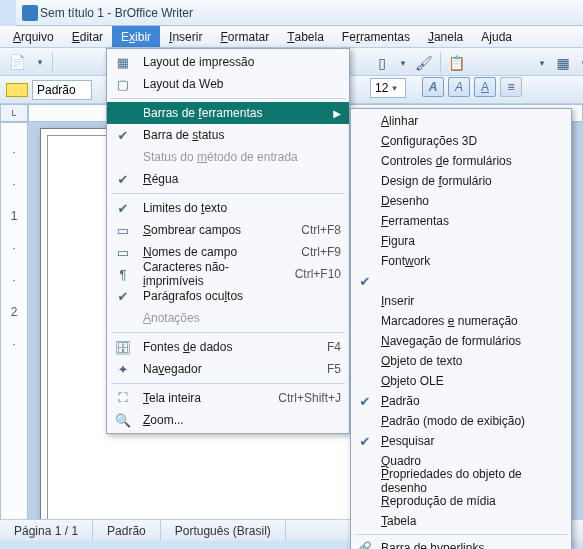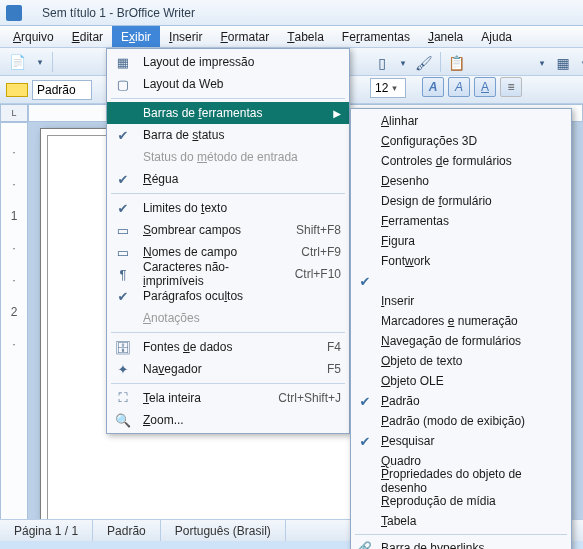--- a/index.html
+++ b/index.html
@@ -1,19 +1,19 @@
 <!DOCTYPE html>
 <html><head>
 <meta charset="utf-8">
 <style>
   * { box-sizing: border-box; margin: 0; padding: 0; font-family: "Segoe UI", Tahoma, sans-serif; font-size: 12px; }
   body { background: #cfe3f8; width: 583px; height: 549px; overflow: hidden; position: relative; }
 
   
-  .titlebar { height: 26px; background: linear-gradient(to bottom,#f5f9fd,#e1ecf8); border-bottom:1px solid #a9c5e6; display:flex; align-items:center; padding:0 6px; gap:20px; }
+  .titlebar { height: 26px; background: linear-gradient(to bottom,#f5f9fd,#e1ecf8); border-bottom:1px solid #a9c5e6; display:flex; align-items:center; padding:0 6px; gap:2px;margin-left:16px; }
   .titlebar .appicon { width:16px; height:16px; background:#3a7cc4; border-radius:2px; }
   .titlebar .title { color:#2c3e50; font-size:12px; }
 
   
   .menubar { height:22px; background:linear-gradient(to bottom,#fdfdfd,#e7eef8); border-bottom:1px solid #b8cee6; display:flex; align-items:stretch; padding:0 4px; }
   .menubar .mitem { padding:0 9px; display:flex; align-items:center; color:#1a1a1a; cursor:default; }
   .menubar .mitem.active { background:#3f86d8; color:#fff; }
   .menubar .mitem u { text-decoration: underline; }
 
   
@@ -165,21 +165,21 @@
       <div class="lbl"><u>R</u>égua</div>
     </div>
     <div class="sep"></div>
     <div class="row">
       <div class="iconcol">✔</div>
       <div class="lbl">Limites do <u>t</u>exto</div>
     </div>
     <div class="row">
       <div class="iconcol">▭</div>
       <div class="lbl"><u>S</u>ombrear campos</div>
-      <div class="shortcut">Shift+F8</div>
+      <div class="shortcut">Ctrl+F8</div>
     </div>
     <div class="row">
       <div class="iconcol">▭</div>
       <div class="lbl"><u>N</u>omes de campo</div>
       <div class="shortcut">Ctrl+F9</div>
     </div>
     <div class="row">
       <div class="iconcol">¶</div>
       <div class="lbl">Caracteres não-<u>i</u>mprimíveis</div>
       <div class="shortcut">Ctrl+F10</div>
@@ -223,25 +223,25 @@
     <div class="row">
       <div class="iconcol"></div>
       <div class="lbl"><u>C</u>onfigurações 3D</div>
     </div>
     <div class="row">
       <div class="iconcol"></div>
       <div class="lbl">Controles <u>d</u>e formulários</div>
     </div>
     <div class="row">
       <div class="iconcol"></div>
+      <div class="lbl">Design de <u>f</u>ormulário</div>
+    </div>
+    <div class="row">
+      <div class="iconcol"></div>
       <div class="lbl"><u>D</u>esenho</div>
-    </div>
-    <div class="row">
-      <div class="iconcol"></div>
-      <div class="lbl">Design de <u>f</u>ormulário</div>
     </div>
     <div class="row">
       <div class="iconcol"></div>
       <div class="lbl"><u>F</u>erramentas</div>
     </div>
     <div class="row">
       <div class="iconcol"></div>
       <div class="lbl"><u>F</u>igura</div>
     </div>
     <div class="row">

